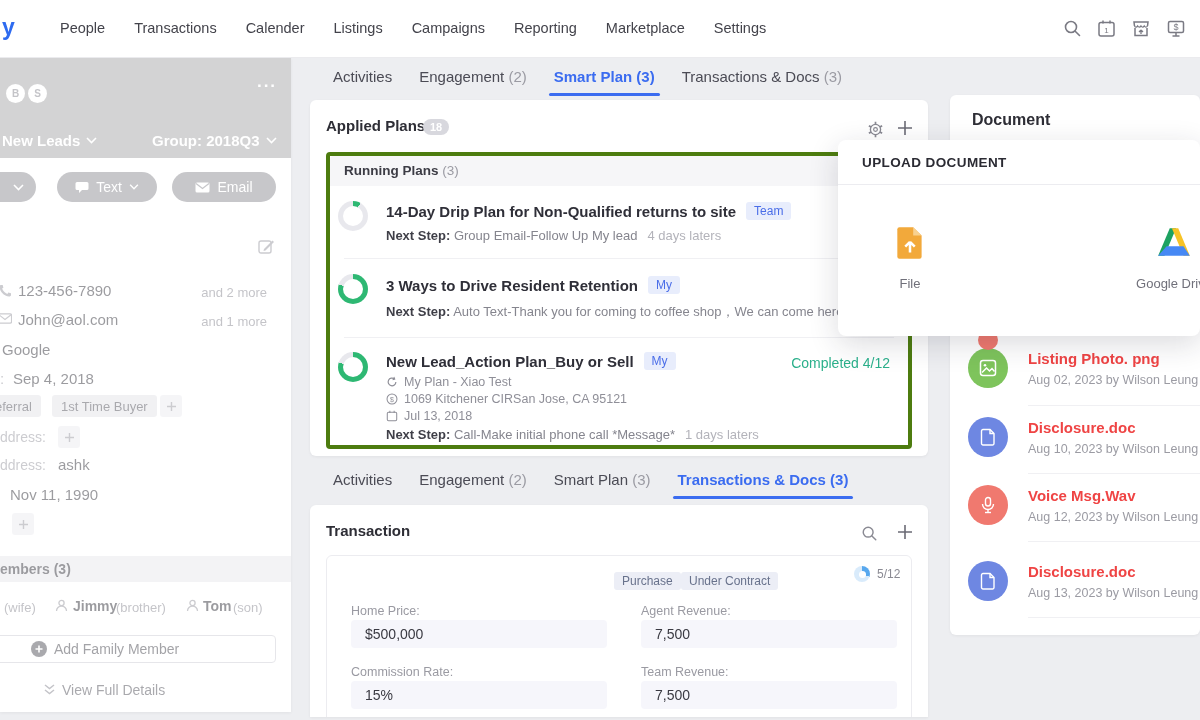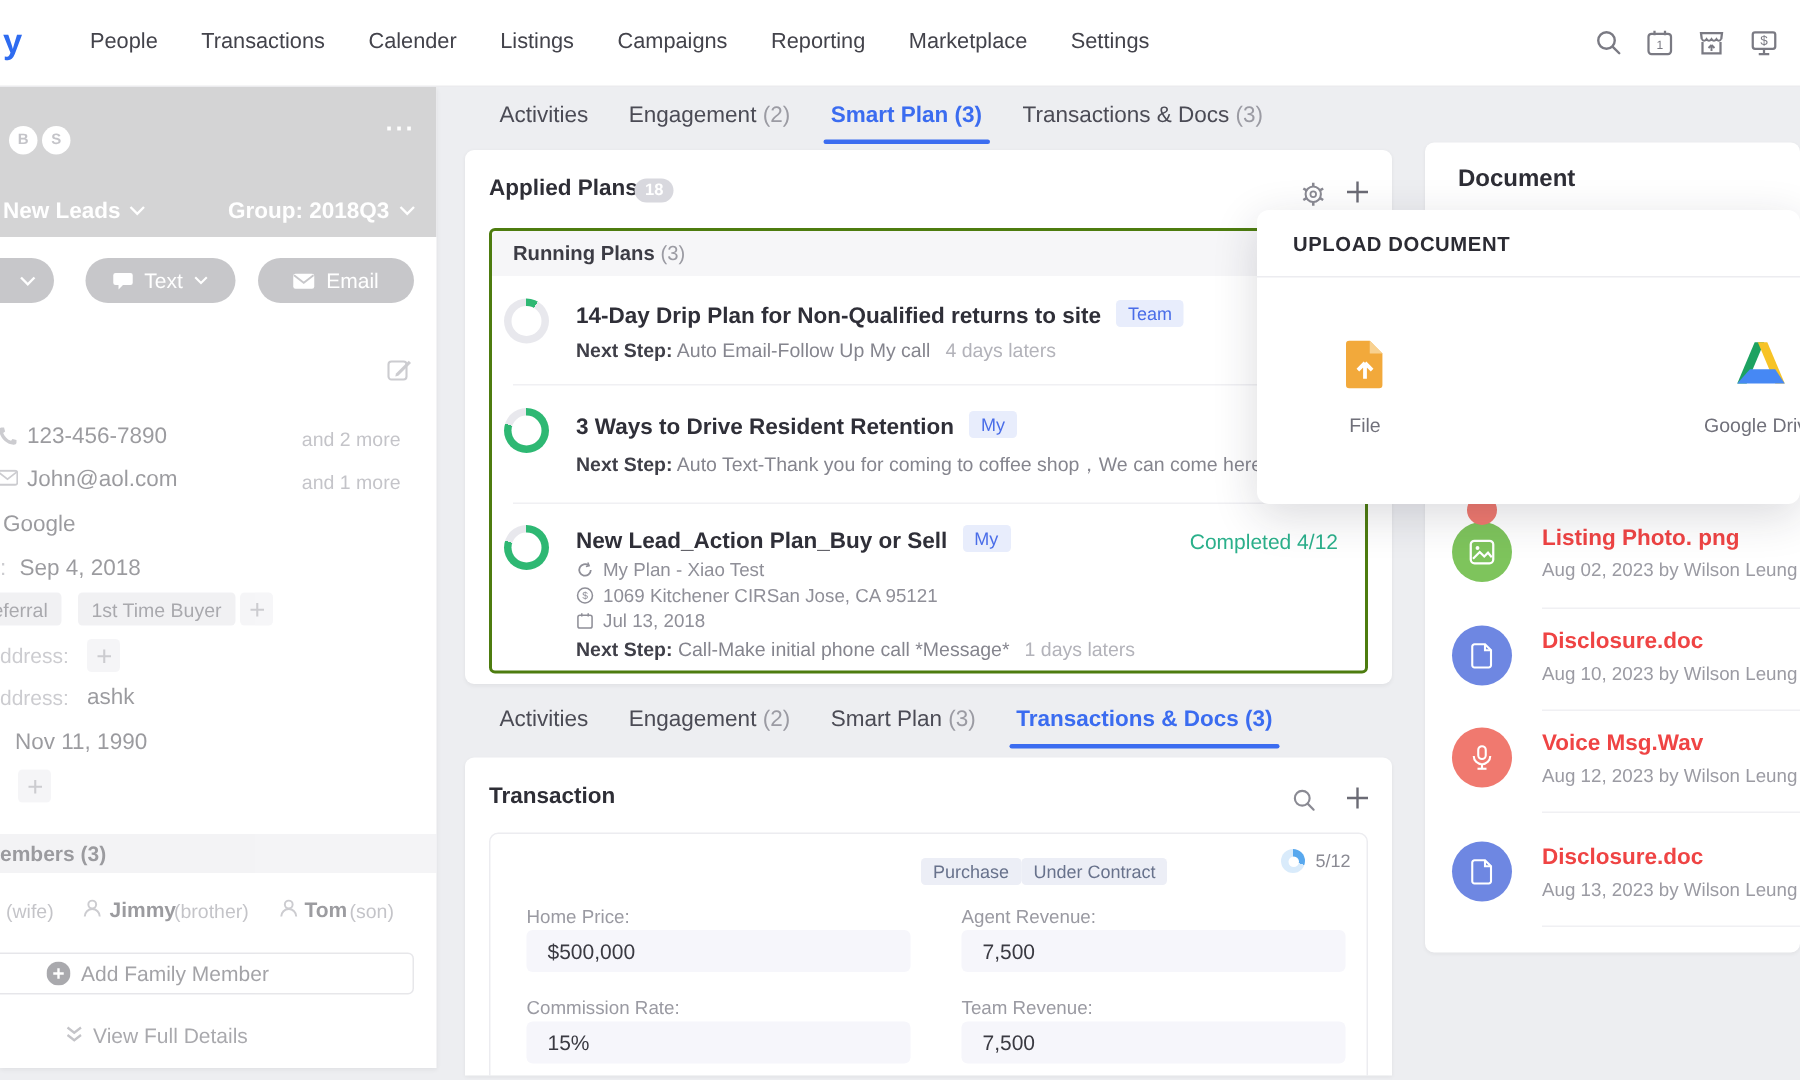--- a/index.html
+++ b/index.html
@@ -41,21 +41,21 @@
   .tab .cnt{color:#9b9ba3;}
   .tab.active{color:#3b6cf0;font-weight:bold;}
   .tab.active .cnt{color:#3b6cf0;}
   .tab.active::after{content:"";position:absolute;left:-5px;right:-5px;bottom:-11px;height:3px;border-radius:2px;background:#3b6cf0;}
 
   
   .sp-card{left:310px;top:100px;width:618px;height:356px;overflow:hidden;}
   .card-title{position:absolute;left:16px;top:17px;font-size:15px;font-weight:bold;color:#2e2e36;}
   .badge-count{position:absolute;left:113px;top:19px;background:#d8d8de;color:#fff;font-size:11px;font-weight:bold;border-radius:9px;padding:2px 7px;text-align:right;}
   .icon-btn{position:absolute;cursor:pointer;}
-  .group{position:absolute;left:16px;top:52px;width:586px;height:297px;border:2px solid #4d7c0f;border-radius:4px;}
+  .group{position:absolute;left:16px;top:52px;width:586px;height:297px;border:4px solid #4d7c0f;border-radius:4px;}
   .group-band{position:absolute;left:0;top:0;width:100%;height:30px;background:#f6f6f8;border-radius:4px 4px 0 0;}
   .group-band .t{position:absolute;left:14px;top:7px;font-size:13.5px;font-weight:bold;color:#3c3c45;}
   .group-band .c{color:#9b9ba3;font-weight:normal;}
   .ring{position:absolute;width:30px;height:30px;border-radius:50%;}
   .ring::after{content:"";position:absolute;inset:5px;border-radius:50%;background:#fff;}
   .ring.r1{background:conic-gradient(#2eb873 0 30deg,#e8e8ed 30deg);}
   .ring.r2,.ring.r3{background:conic-gradient(#2eb873 0 288deg,#e8e8ed 288deg);}
   .plan-title{position:absolute;font-size:15px;font-weight:bold;color:#2f2f38;white-space:nowrap;}
   .scope-badge{display:inline-block;margin-left:10px;background:#e8edfc;color:#4a6de8;font-size:12px;font-weight:normal;border-radius:3px;padding:2px 8px;vertical-align:2px;}
   .next-row{position:absolute;font-size:13px;color:#85858e;white-space:nowrap;}
@@ -310,21 +310,21 @@
       </svg>
     </span>
 
   <div class="group">
     <div class="group-band">
       <div class="t"><span>Running Plans</span> <span class="c">(3)</span></div>
     </div>
 
     <div class="ring r1" style="left:8px;top:45px;"></div>
     <div class="plan-title" style="left:56px;top:46px;"><span>14-Day Drip Plan for Non-Qualified returns to site</span><span class="scope-badge">Team</span></div>
-    <div class="next-row" style="left:56px;top:72px;"><b>Next Step:</b> <span>Auto Email-Follow Up My call</span><span class="when">4 days laters</span></div>
+    <div class="next-row" style="left:56px;top:72px;"><b>Next Step:</b> <span>Group Email-Follow Up My lead</span><span class="when">4 days laters</span></div>
     <div class="divider" style="top:102px;"></div>
 
     <div class="ring r2" style="left:8px;top:118px;"></div>
     <div class="plan-title" style="left:56px;top:120px;"><span>3 Ways to Drive Resident Retention</span><span class="scope-badge">My</span></div>
     <div class="next-row" style="left:56px;top:147px;"><b>Next Step:</b> <span>Auto Text-Thank you for coming to coffee shop，We can come here.</span></div>
     <div class="divider" style="top:181px;"></div>
 
     <div class="ring r3" style="left:8px;top:196px;"></div>
     <div class="plan-title" style="left:56px;top:196px;"><span>New Lead_Action Plan_Buy or Sell</span><span class="scope-badge">My</span></div>
     <div class="completed" style="top:199px;">Completed 4/12</div>

